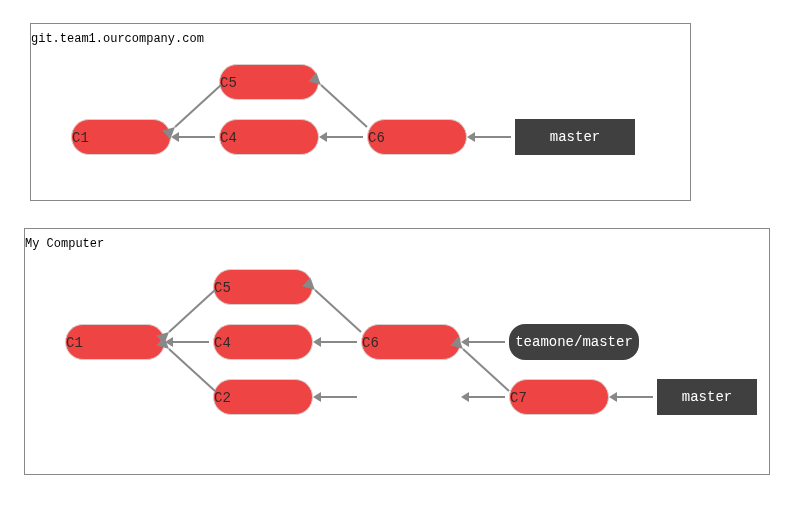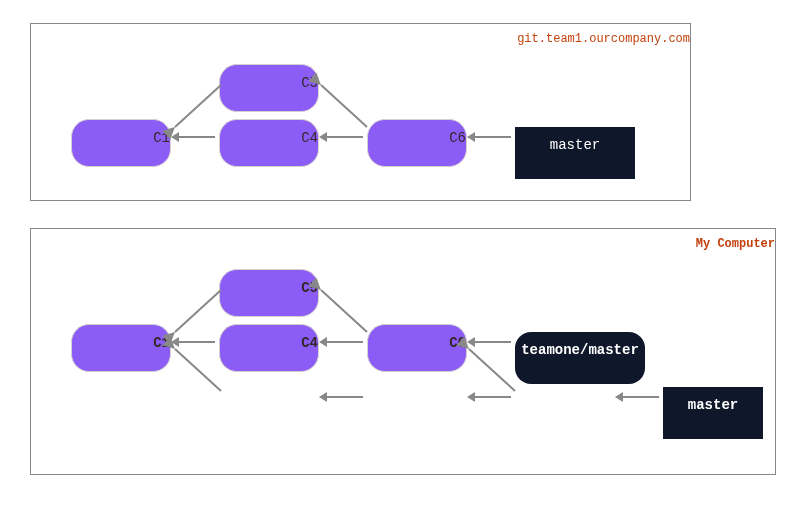--- a/index.html
+++ b/index.html
@@ -10,49 +10,48 @@
     background: #fff;
     font-family: "Courier New", Courier, monospace;
   }
   .frame {
     position: absolute;
     border: 1px solid #888;
   }
   .title {
     position: absolute;
     width: 100%;
-    text-align: right;
+    text-align: left;
     font-size: 12px;
-    color: #c2410c;
+    color: #000000;
     font-family: "Courier New", Courier, monospace;
   }
   .commit {
     position: absolute;
     width: 100px;
-    height: 48px;
+    height: 36px;
     border-radius: 18px;
-    background: #8b5cf6;
+    background: #ef4444;
     border: 1px solid #d6d1cc;
-    text-align: right;
+    text-align: left;
     line-height: 36px;
     font-size: 14px;
     color: #332827;
     box-sizing: border-box;
   }
   .branch {
     position: absolute;
     width: 130px;
-    height: 52px;
-    background: #0f172a;
+    height: 36px;
+    background: #404040;
     color: #fff;
     text-align: center;
     line-height: 36px;
     font-size: 14px;
     box-sizing: border-box;
-    margin-top: 8px;
   }
   .arrow {
     position: absolute;
     height: 2px;
     background: #888;
   }
   .arrow::before {
     content: "";
     position: absolute;
     left: -6px;
@@ -96,29 +95,31 @@
   <svg class="darrow" style="left:282px; top:55px; width:58px; height:58px;">
     <defs>
         <marker id="ah2" markerWidth="8" markerHeight="8" refX="2" refY="4" orient="auto">
           <path d="M8,1 L2,4 L8,7 Z" fill="#888"></path>
         </marker>
       </defs>
     <line x1="54" y1="48" x2="8" y2="6" stroke="#888" stroke-width="2" marker-end="url(#ah2)"></line>
   </svg>
 </div>
 
-<div class="frame" style="left:30px; top:228px; width:744px; height:245px;font-weight:bold;">
+<div class="frame" style="left:24px; top:228px; width:744px; height:245px;">
   <div class="title" style="top:8px;">My Computer</div>
 
   <div class="commit" style="left:188px; top:40px;">C5</div>
   <div class="commit" style="left:40px;  top:95px;">C1</div>
   <div class="commit" style="left:188px; top:95px;">C4</div>
   <div class="commit" style="left:336px; top:95px;">C6</div>
   <div class="branch" style="left:484px; top:95px;border-radius:16px;">teamone/master</div>
 
+  <div class="commit" style="left:188px; top:150px;">C2</div>
+  <div class="commit" style="left:484px; top:150px;">C7</div>
   <div class="branch" style="left:632px; top:150px; width:100px;">master</div>
 
   <div class="arrow" style="left:146px; top:112px; width:38px;"></div>
   <div class="arrow" style="left:294px; top:112px; width:38px;"></div>
   <div class="arrow" style="left:442px; top:112px; width:38px;"></div>
 
   <div class="arrow" style="left:294px; top:167px; width:38px;"></div>
   <div class="arrow" style="left:442px; top:167px; width:38px;"></div>
   <div class="arrow" style="left:590px; top:167px; width:38px;"></div>
 

